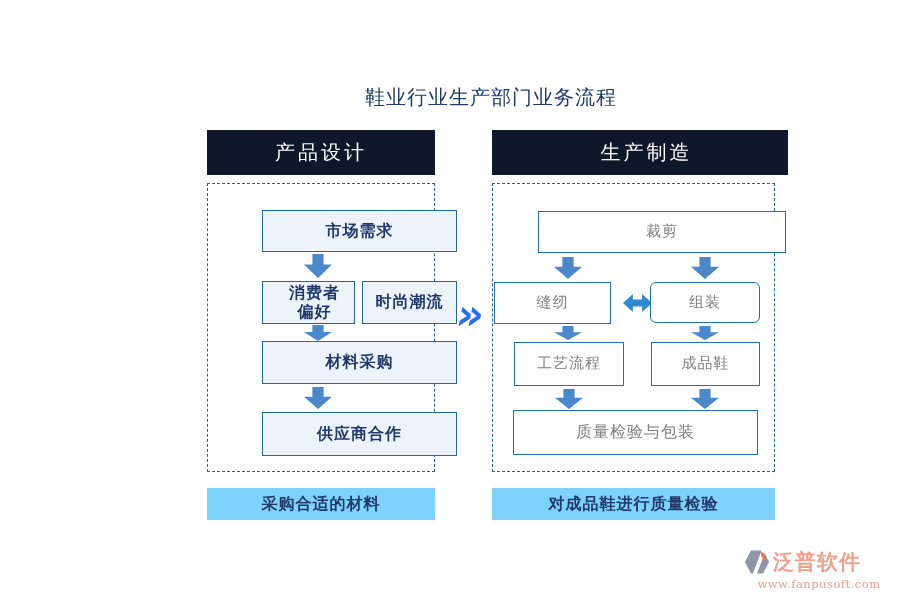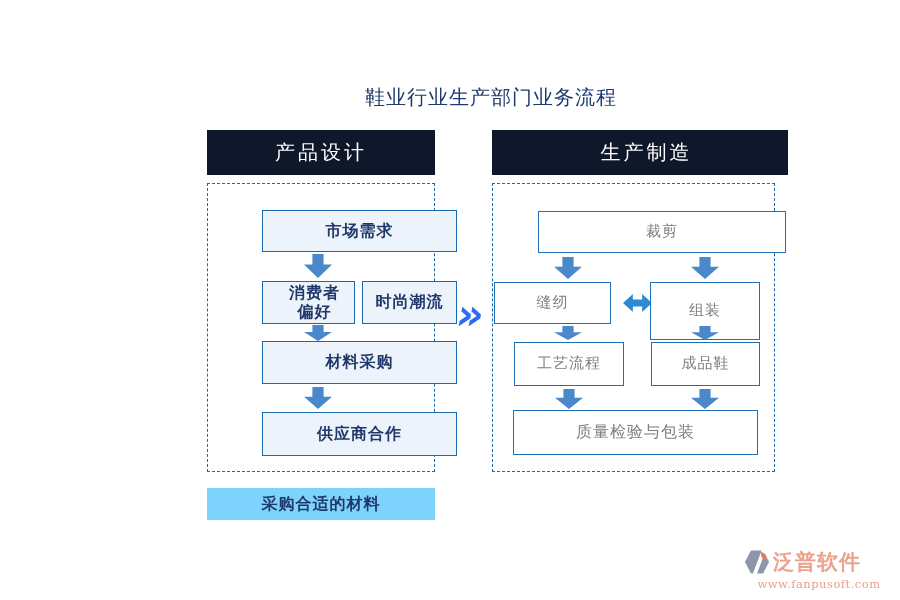--- a/index.html
+++ b/index.html
@@ -94,33 +94,34 @@
   <div class="panel-header" style="left:492px;top:130px;width:283px;padding-left:13px;">生产制造</div>
   <div class="dashed-frame" style="left:492px;width:283px;"></div>
 
   <div class="flow-box box-right" style="left:516px;top:211px;width:248px;height:42px;margin-left:22px;">裁剪</div>
 
   <div class="arrow-down" style="left:554px;top:257px;width:28px;height:22px;"></div>
   <div class="arrow-down" style="left:691px;top:257px;width:28px;height:22px;"></div>
 
   <div class="flow-box box-right" style="left:494px;top:282px;width:117px;height:42px;">缝纫</div>
   <div class="arrow-lr" style="left:623px;top:294px;width:29px;height:18px;"></div>
-  <div class="flow-box box-right" style="left:650px;top:282px;width:110px;height:58px;">组装</div>
+  <div class="flow-box box-right" style="left:650px;top:282px;width:110px;height:41px;border-radius:6px;">组装</div>
 
   <div class="arrow-down" style="left:554px;top:326px;width:28px;height:14px;"></div>
   <div class="arrow-down" style="left:691px;top:326px;width:28px;height:14px;"></div>
 
   <div class="flow-box box-right" style="left:514px;top:342px;width:110px;height:44px;">工艺流程</div>
   <div class="flow-box box-right" style="left:651px;top:342px;width:109px;height:44px;">成品鞋</div>
 
   <div class="arrow-down" style="left:555px;top:389px;width:28px;height:20px;"></div>
   <div class="arrow-down" style="left:691px;top:389px;width:28px;height:20px;"></div>
 
   <div class="flow-box box-right" style="left:513px;top:410px;width:245px;height:45px;font-size:16px;">质量检验与包装</div>
 
+  <div class="footer-bar" style="left:492px;width:283px;">对成品鞋进行质量检验</div>
 
   <div class="logo">
     <div class="logo-row">
       <span style="display:inline-flex;">
         <svg width="26" height="26" viewBox="0 0 28 28" aria-hidden="true">
           <polygon points="7.5,1.5 20.5,1.5 27,14 20.5,26.5 7.5,26.5 1,14" fill="#8d96aa"></polygon>
           <polygon points="9,28 19.5,0 24,0 13.5,28" fill="#ffffff"></polygon>
           <path d="M18,3 C23.5,4.5 25.5,9 23.8,12.8 C20,11.8 17.8,7.6 18,3 Z" fill="#dd7f5e"></path>
         </svg>
       </span>

